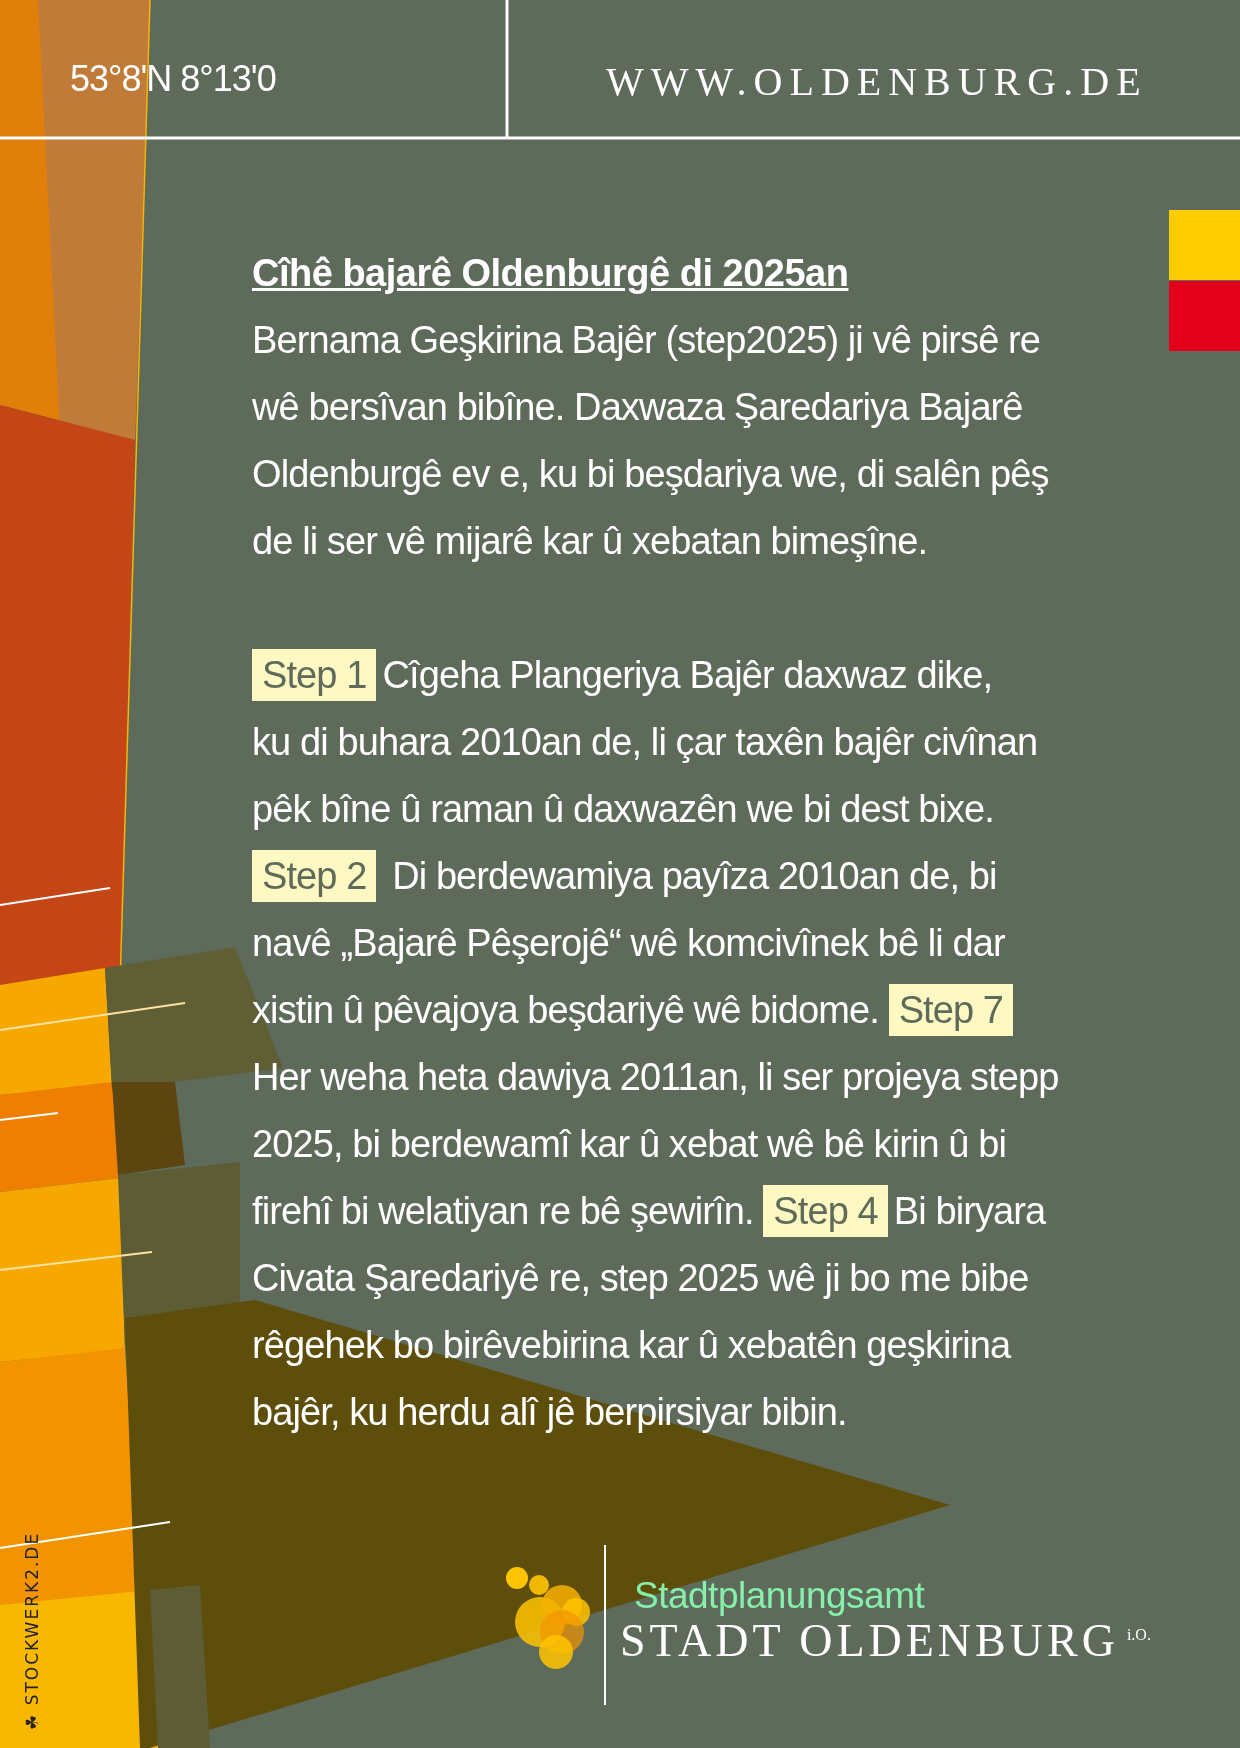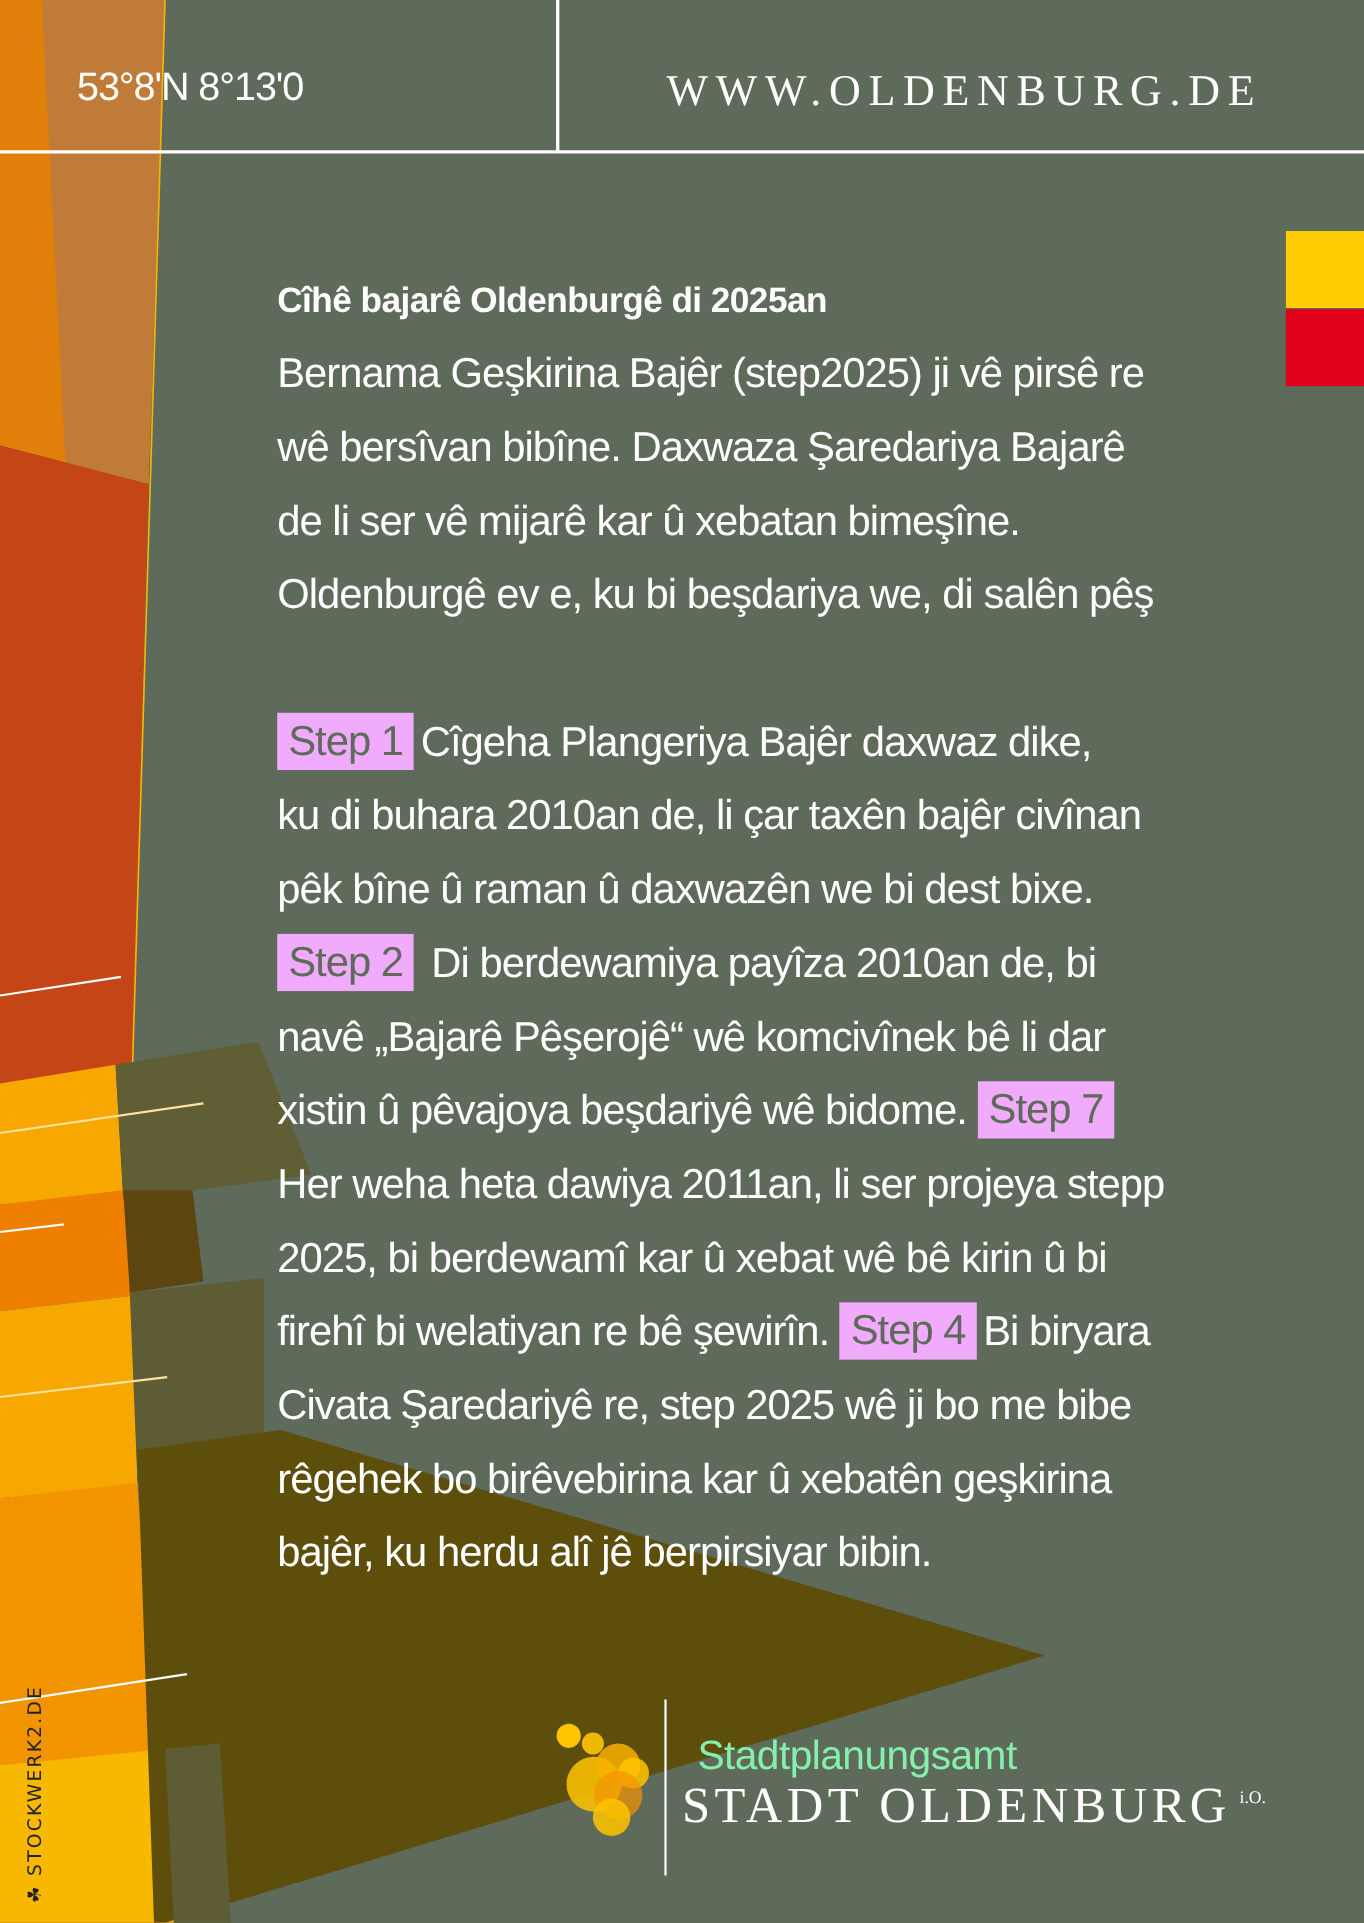--- a/index.html
+++ b/index.html
@@ -1,24 +1,24 @@
 <!DOCTYPE html>
 <html><head>
 <meta charset="utf-8">
 <style>
   html, body { margin:0; padding:0; }
   body { width:1240px; height:1748px; position:relative; overflow:hidden; background:#5e6a5a; font-family:"DejaVu Sans", sans-serif; }
   .bg-svg { position:absolute; left:0; top:0; width:1240px; height:1748px; }
   .header-coords { position:absolute; left:70px; top:58px; font-family:"Liberation Sans", sans-serif; font-size:36px; color:#fff; letter-spacing:-1px; font-weight:300; }
   .header-url { position:absolute; left:606px; top:58px; font-family:"Liberation Serif", serif; font-size:40px; color:#fff; letter-spacing:7px; }
   .content { position:absolute; left:252px; top:240px; width:920px; color:#fff; font-family:"Liberation Sans", sans-serif; }
-  .title { font-size:32px; line-height:67px; font-weight:bold; letter-spacing:-0.5px; }
+  .title { font-size:38px; line-height:67px; font-weight:bold; letter-spacing:-0.5px;text-decoration:underline; }
   .para { font-size:38px; line-height:67px; letter-spacing:-0.9px; }
   .gap { height:67px; }
-  .step { display:inline-block; background:#f0abfc; color:#5e6a5a; padding:0 10px 0 10px; line-height:52px; height:52px; vertical-align:middle; margin-right:6px; position:relative; top:-3px; }
+  .step { display:inline-block; background:#fef9c3; color:#5e6a5a; padding:0 10px 0 10px; line-height:52px; height:52px; vertical-align:middle; margin-right:6px; position:relative; top:-3px; }
   .flag-yellow { position:absolute; left:1169px; top:210px; width:71px; height:70px; background:#ffcc00; }
   .flag-red { position:absolute; left:1169px; top:281px; width:71px; height:70px; background:#e2001a; }
   .credit { position:absolute; left:22px; top:1730px; transform-origin:left top; transform:rotate(-90deg); font-family:"DejaVu Sans", sans-serif; font-size:17px; letter-spacing:2px; color:#222; white-space:nowrap; }
   .logo-divider { position:absolute; left:604px; top:1545px; width:2px; height:160px; background:#fff; }
   .logo-sub { position:absolute; left:634px; top:1575px; font-family:"Liberation Sans", sans-serif; font-size:37px; color:#86efac; letter-spacing:-0.5px; }
   .logo-main { position:absolute; left:620px; top:1614px; font-family:"Liberation Serif", serif; font-size:46px; color:#fff; letter-spacing:4px; }
   .logo-suffix { font-size:16px; letter-spacing:0; vertical-align:top; position:relative; top:12px; margin-left:8px; }
 </style>
 </head>
 <body>
@@ -60,22 +60,22 @@
 <div class="flag-yellow"></div>
 <div class="flag-red"></div>
 
 <div class="content">
   <div class="title">
     <div>Cîhê bajarê Oldenburgê di 2025an</div>
   </div>
   <div class="para">
     <div>Bernama Geşkirina Bajêr (step2025) ji vê pirsê re</div>
     <div>wê bersîvan bibîne. Daxwaza Şaredariya Bajarê</div>
+    <div>Oldenburgê ev e, ku bi beşdariya we, di salên pêş</div>
     <div>de li ser vê mijarê kar û xebatan bimeşîne.</div>
-    <div>Oldenburgê ev e, ku bi beşdariya we, di salên pêş</div>
   </div>
   <div class="gap"></div>
   <div class="para">
     <div><span class="step">Step 1</span><span>Cîgeha Plangeriya Bajêr daxwaz dike,</span></div>
     <div>ku di buhara 2010an de, li çar taxên bajêr civînan</div>
     <div>pêk bîne û raman û daxwazên we bi dest bixe.</div>
     <div><span class="step">Step 2</span> <span>Di berdewamiya payîza 2010an de, bi</span></div>
     <div>navê „Bajarê Pêşerojê“ wê komcivînek bê li dar</div>
     <div><span>xistin û pêvajoya beşdariyê wê bidome.</span> <span class="step">Step 7</span></div>
     <div>Her weha heta dawiya 2011an, li ser projeya stepp</div>

